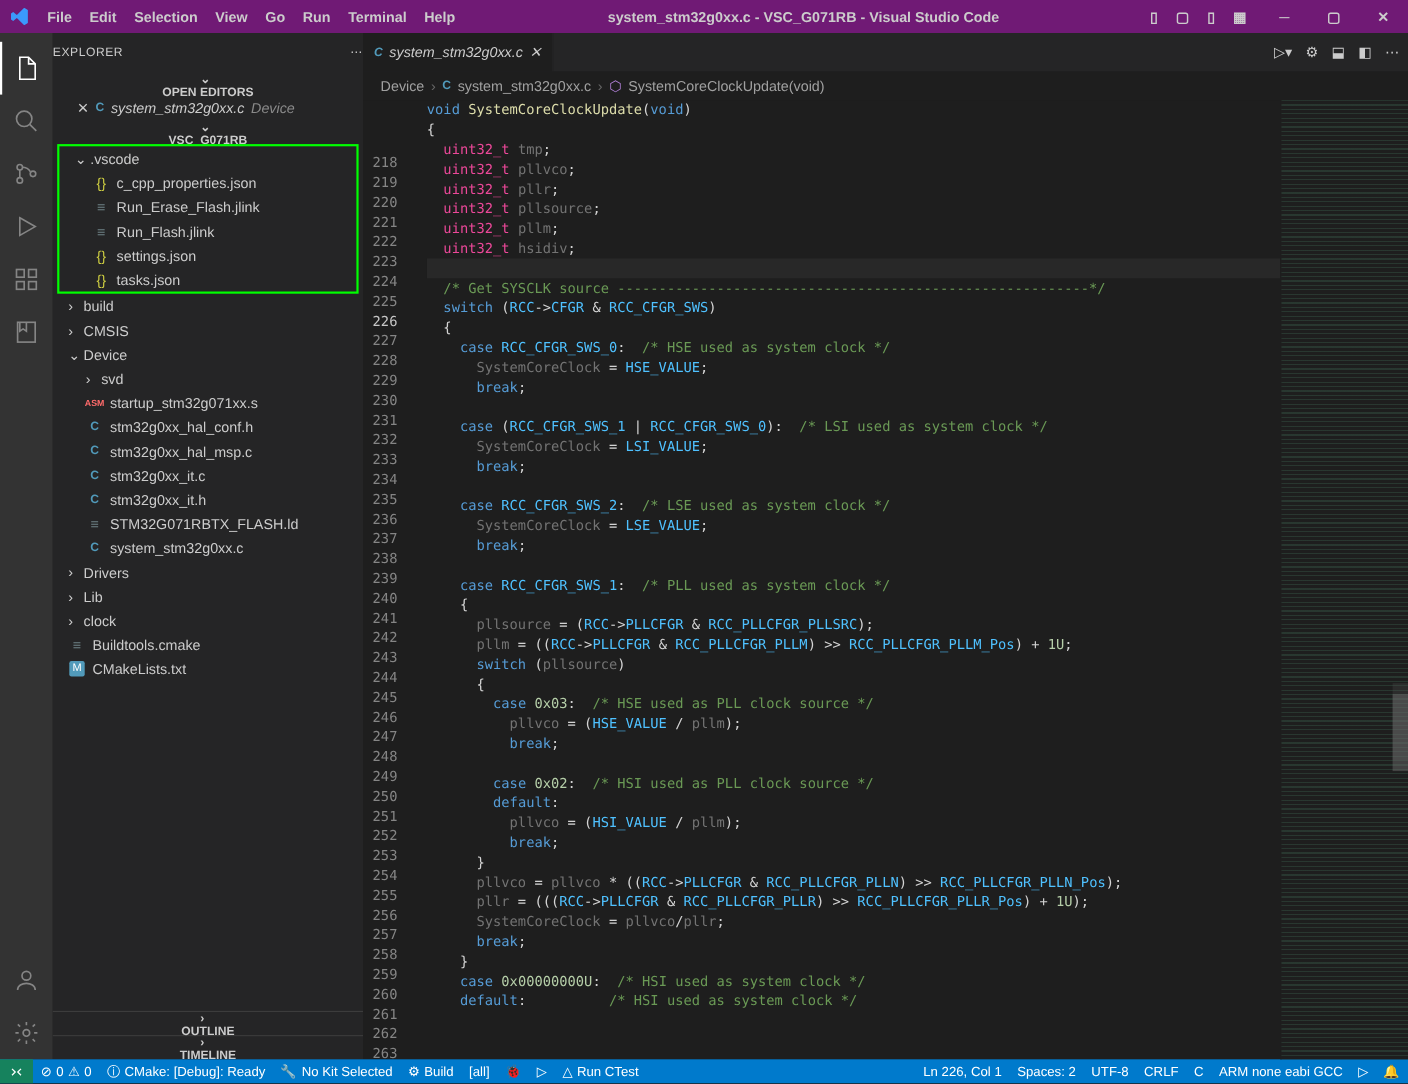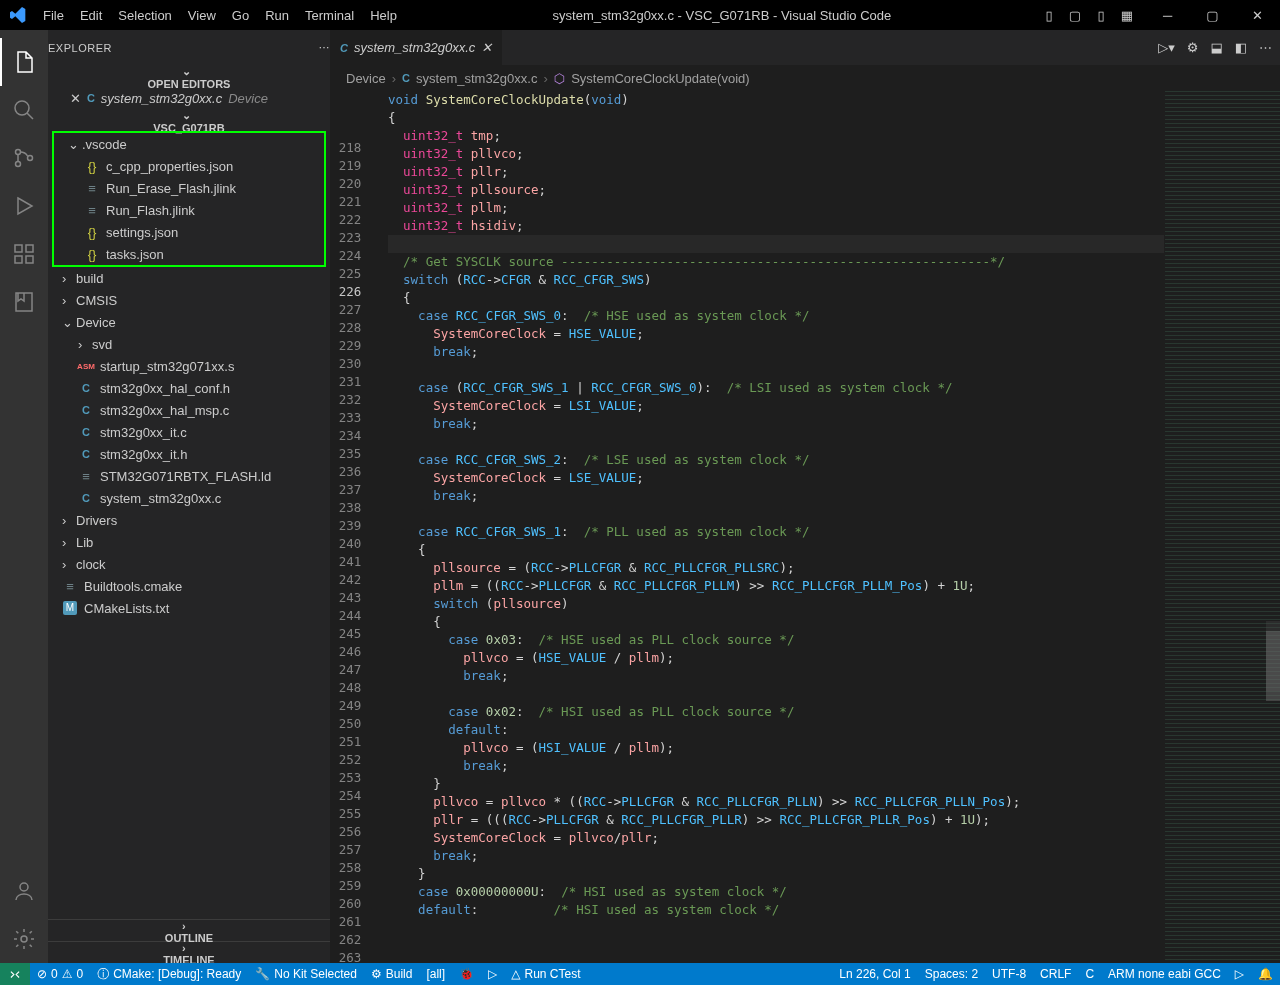--- a/index.html
+++ b/index.html
@@ -8,24 +8,25 @@
   background: #1e1e1e;
   font-family: "Segoe UI", sans-serif;
   font-size: 13px;
   color: #cccccc;
   overflow: hidden;
   display: flex;
   flex-direction: column;
 }
 .titlebar {
   height: 30px;
-  background: #000000;
+  background: #701a75;
   display: flex;
   align-items: center;
   color: #cccccc;
+  font-weight: bold;
 }
 .titlebar .logo {
   width: 35px; display:flex; align-items:center; justify-content:center;
 }
 .titlebar .menu { display:flex; }
 .titlebar .menu .item { padding: 0 8px; cursor: default; }
 .titlebar .title { flex:1; text-align:center; color:#cccccc; }
 .titlebar .wincontrols { display:flex; }
 .titlebar .wincontrols .wc { width:45px; display:flex; align-items:center; justify-content:center; }
 .titlebar .layout-icons { display:flex; gap:6px; padding-right:8px; }
@@ -107,21 +108,21 @@
     transparent 1px, transparent 4px
   );
   position:relative;
 }
 .line { height:18px; line-height:18px; }
 .line.current { background:#282828; }
 .line.current-gutter { color:#c6c6c6; }
 .kw { color:#569cd6; }
 .type { color:#ec4899; }
 .fn { color:#dcdcaa; }
-.var { color:#fca5a5; }
+.var { color:#737373; }
 .const { color:#4fc1ff; }
 .num { color:#b5cea8; }
 .cmt { color:#6a9955; }
 .op { color:#d4d4d4; }
 .scrollbar {
   position:absolute; right:0; width:14px; background:rgba(80,80,80,0.3);
 }
 .statusbar {
   height:22px; background:#007acc; color:#fff; display:flex; align-items:center;
   font-size:12px;

